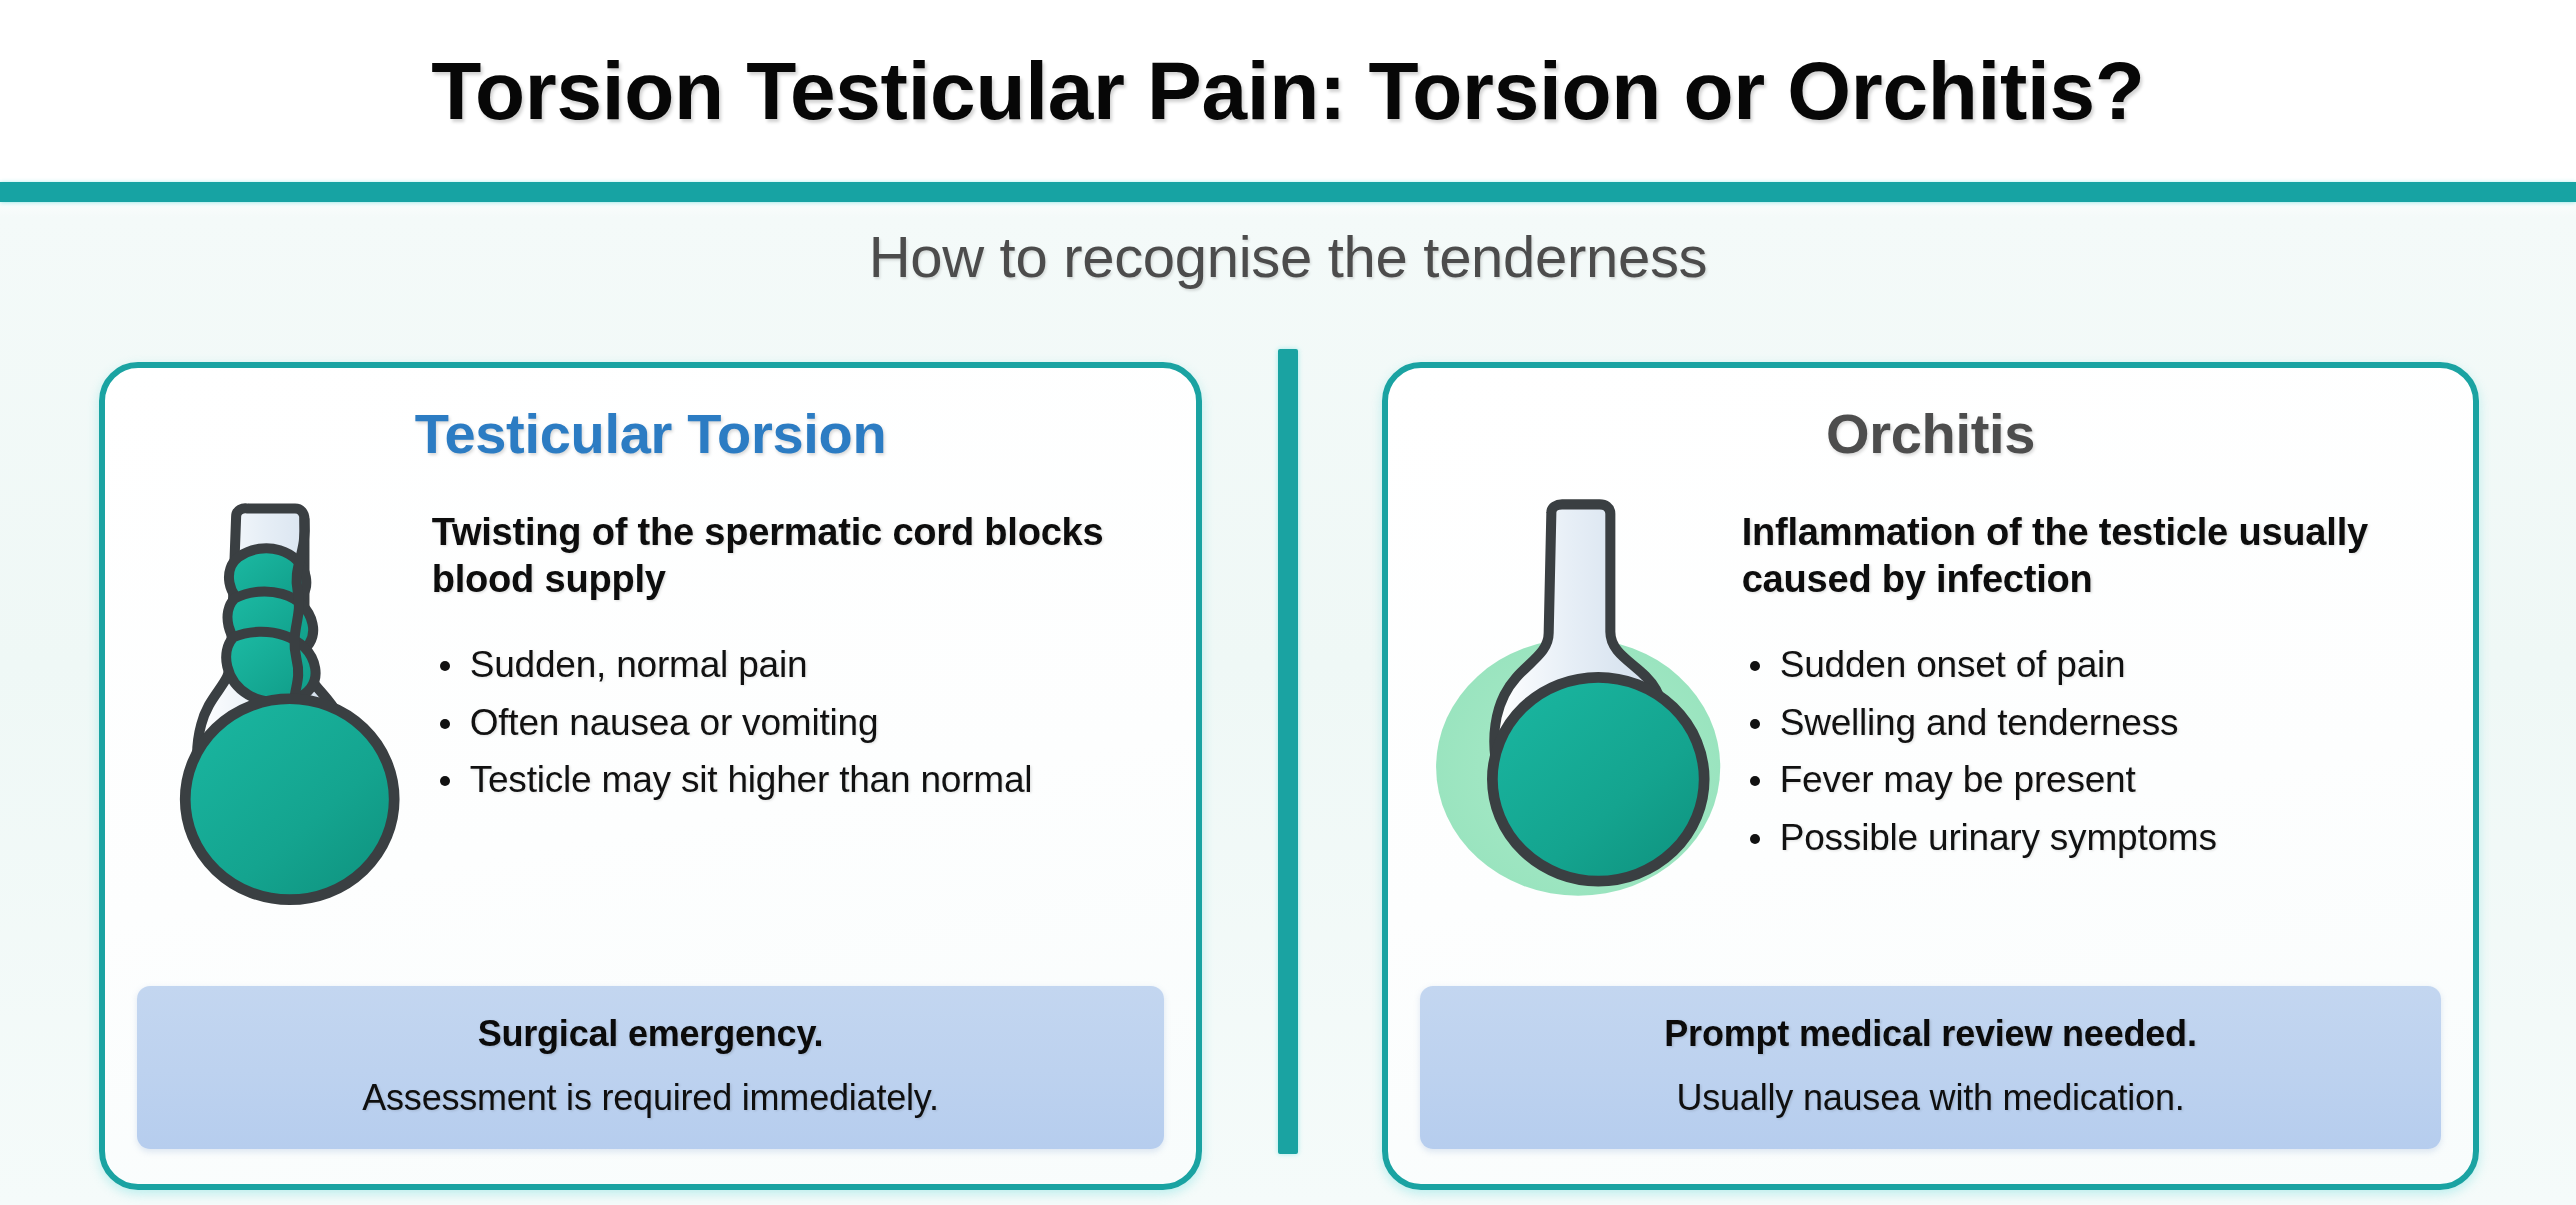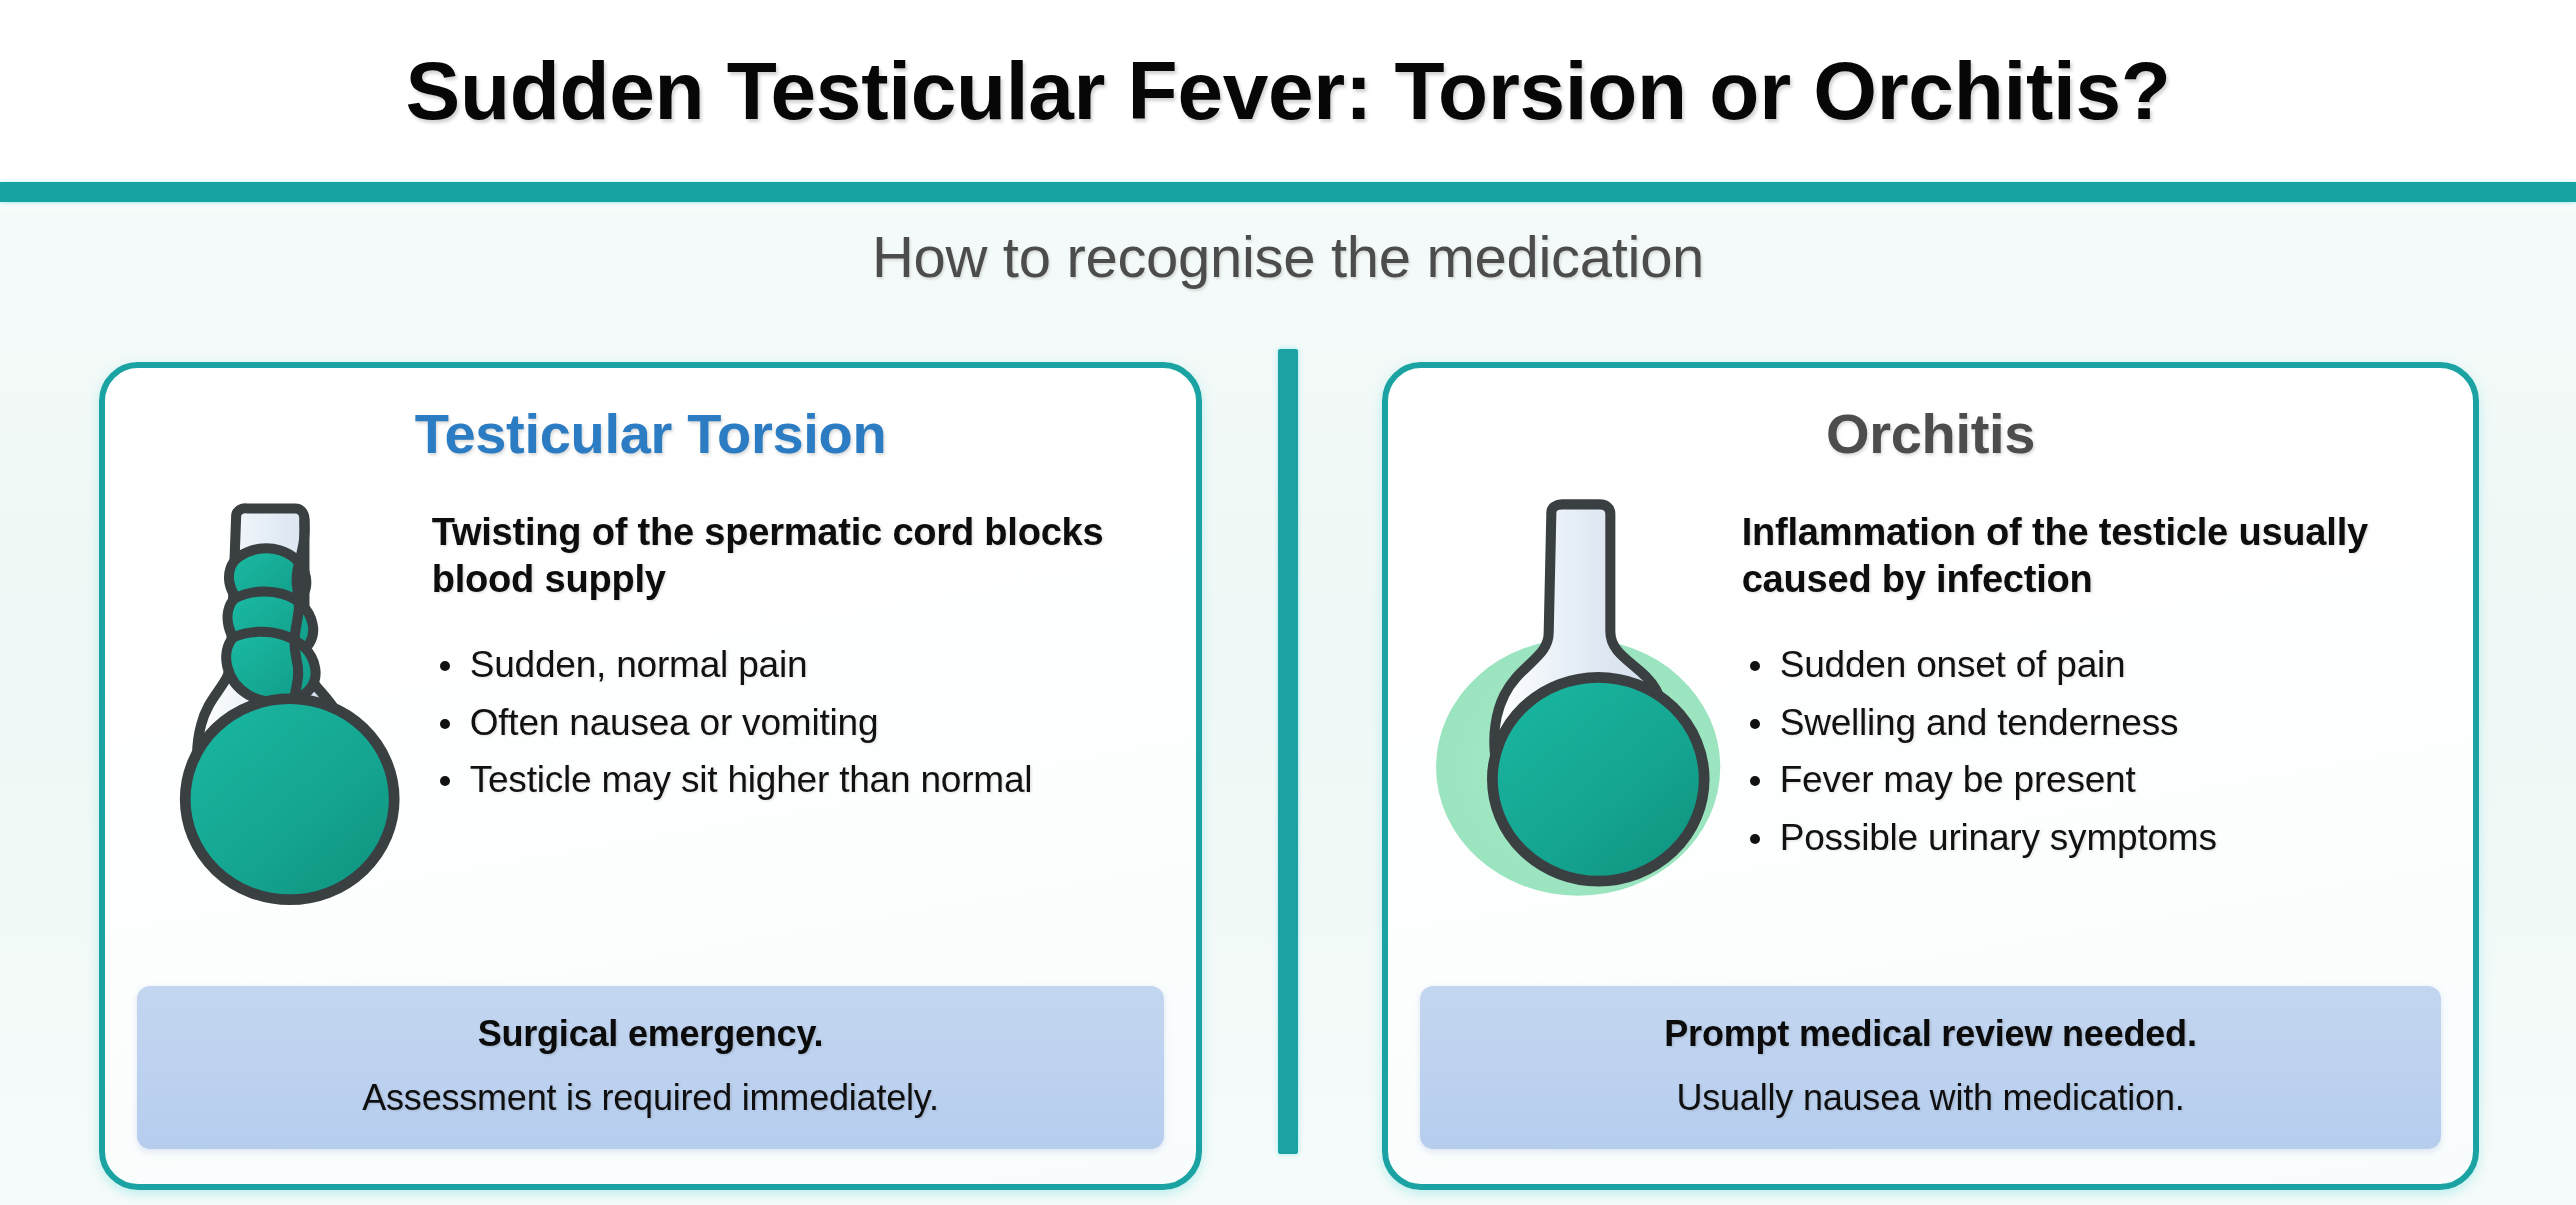--- a/index.html
+++ b/index.html
@@ -211,26 +211,26 @@
     letter-spacing: -0.2px;
     text-shadow: 1.3px 1.3px 2.7px rgba(0,0,0,0.13);
   }
 </style>
 </head>
 <body>
 
 <div class="infographic">
 
   <div class="title-band">
-    <h1 class="main-title">Sudden Testicular Fever: Torsion or Orchitis?</h1>
+    <h1 class="main-title">Torsion Testicular Pain: Torsion or Orchitis?</h1>
   </div>
 
   <div class="title-rule"></div>
 
-  <div class="subtitle">How to recognise the medication</div>
+  <div class="subtitle">How to recognise the tenderness</div>
 
   <div class="center-divider"></div>
 
   <div class="cards">
 
     <section class="card card-left">
 
       <h2 class="card-title torsion">Testicular Torsion</h2>
 
       <div class="card-body">

